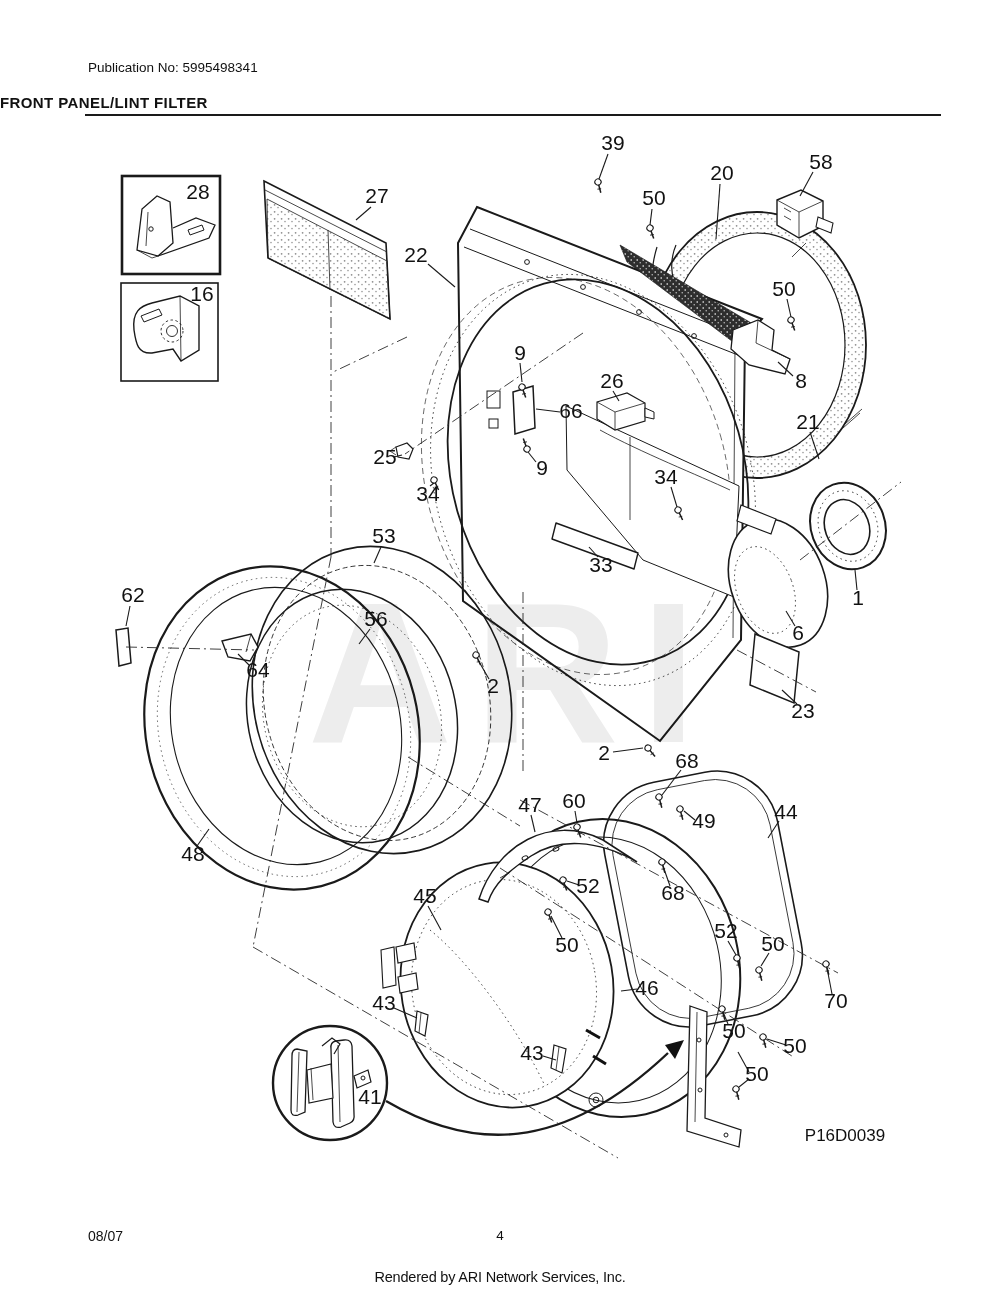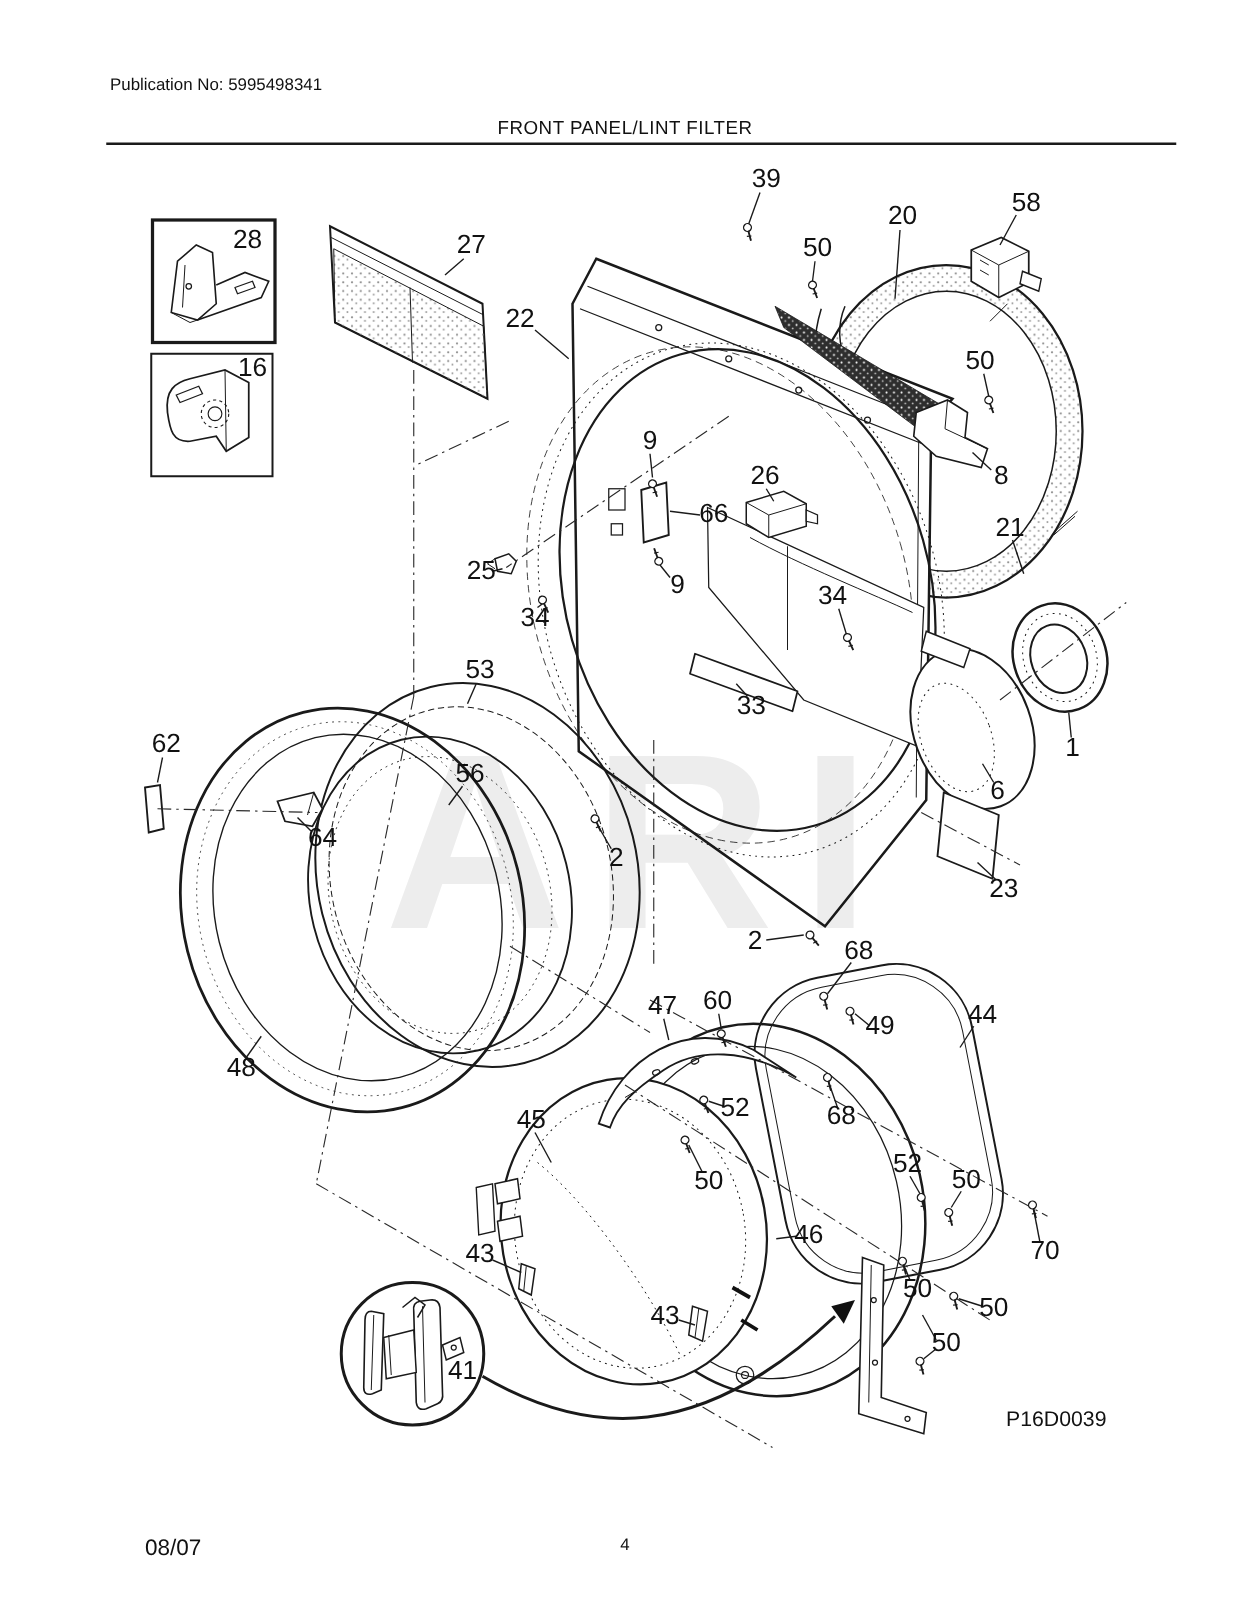--- a/index.html
+++ b/index.html
@@ -1,23 +1,23 @@
 <!DOCTYPE html>
 <html><head>
 <meta charset="utf-8">
 <style>
   html,body{margin:0;padding:0;background:#fff;}
   .page{position:relative;width:1000px;height:1294px;background:#fff;overflow:hidden;
         font-family:"Liberation Sans", sans-serif;color:#111;}
   .abs{position:absolute;}
   .pub{left:88px;top:60px;font-size:13.5px;}
   .model{left:0;right:0;top:60px;text-align:center;font-size:13.5px;}
-  .title{left:0;right:0;top:94px;text-align:center;font-size:15px;letter-spacing:.4px;}
+  .title{left:0;right:0;top:94px;text-align:left;font-size:15px;letter-spacing:.4px;font-weight:bold;}
   .rule{left:85px;top:114px;width:856px;height:2px;background:#1a1a1a;}
-  .fdate{left:88px;top:1228px;font-size:18px;margin-left:28px;}
+  .fdate{left:88px;top:1228px;font-size:14px;}
   .fpage{left:0;right:0;top:1228px;text-align:center;font-size:13.5px;}
   .frender{left:0;right:0;top:1269px;text-align:center;font-size:14.5px;letter-spacing:-0.2px;}
   svg{position:absolute;left:0;top:0;}
   svg *{vector-effect:none;}
   .ln{stroke:#1a1a1a;fill:none;}
   .wh{fill:#fff;stroke:#1a1a1a;}
   .plabel{font-family:"Liberation Sans",sans-serif;font-size:21px;fill:#111;
           text-anchor:middle;dominant-baseline:middle;}
   .leader{stroke:#1a1a1a;stroke-width:1.1;}
   .dashdot{stroke:#2a2a2a;stroke-width:.9;fill:none;stroke-dasharray:11 4 2 4;}
@@ -337,13 +337,14 @@
         <text x="803" y="712" class="plabel">23</text>
       </g>
 
     <text class="code" x="845" y="1141">P16D0039</text>
 
     <text class="wm" x="513" y="742" font-size="200" letter-spacing="22">ARI</text>
   </svg>
 
   <div class="abs fdate">08/07</div>
   <div class="abs fpage">4</div>
+  <div class="abs frender">Rendered by ARI Network Services, Inc.</div>
 </div>
 
 </body></html>

